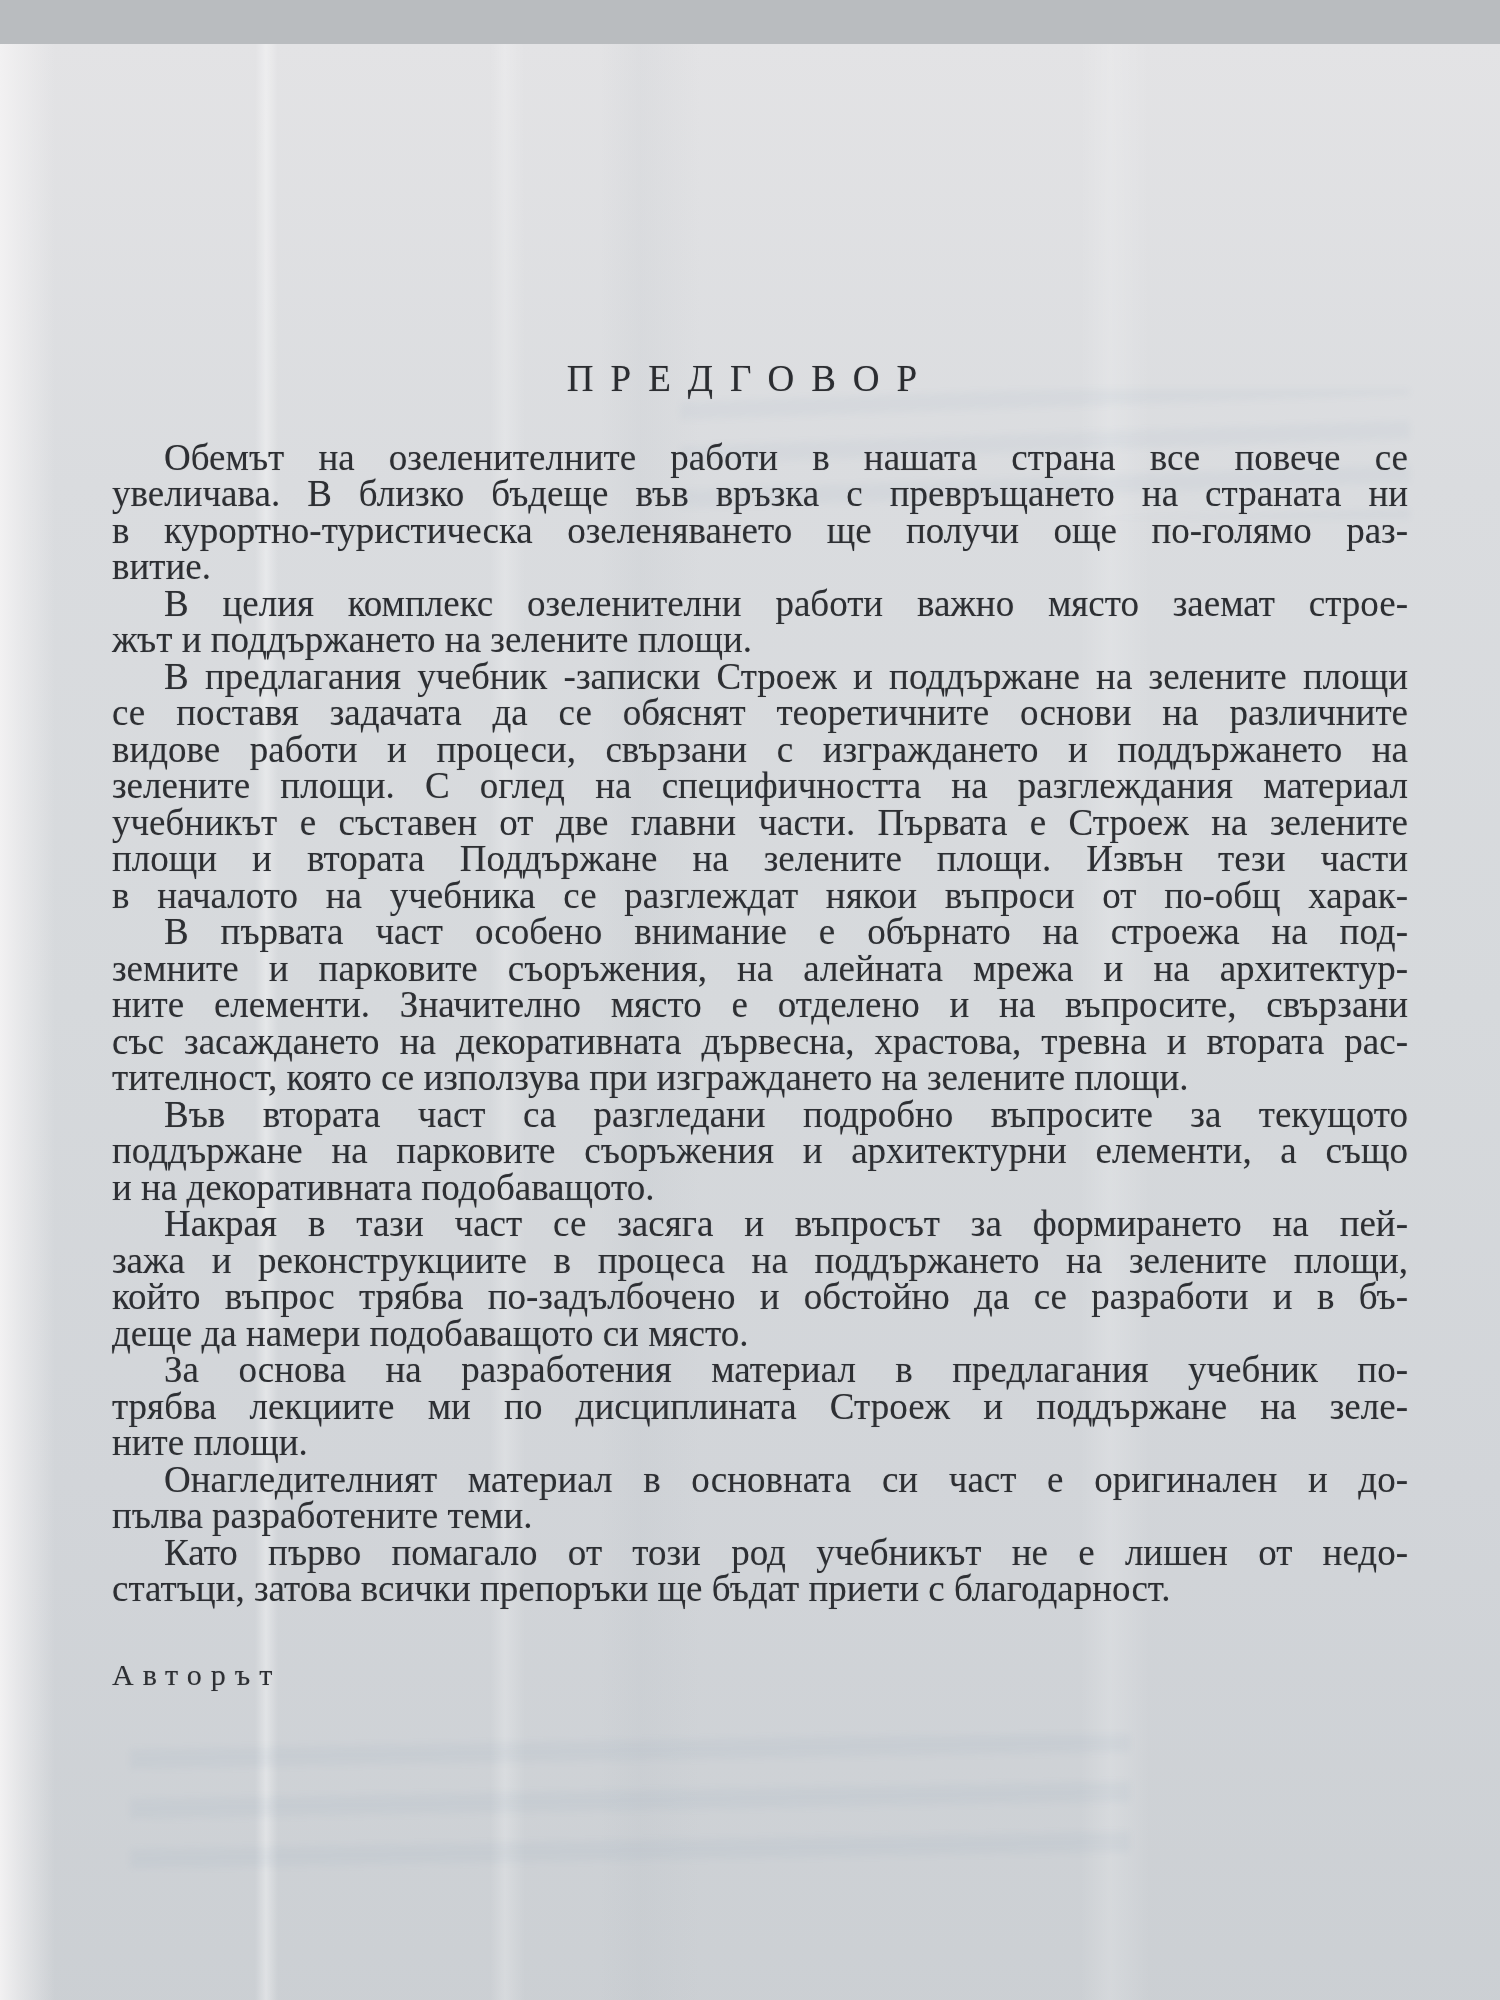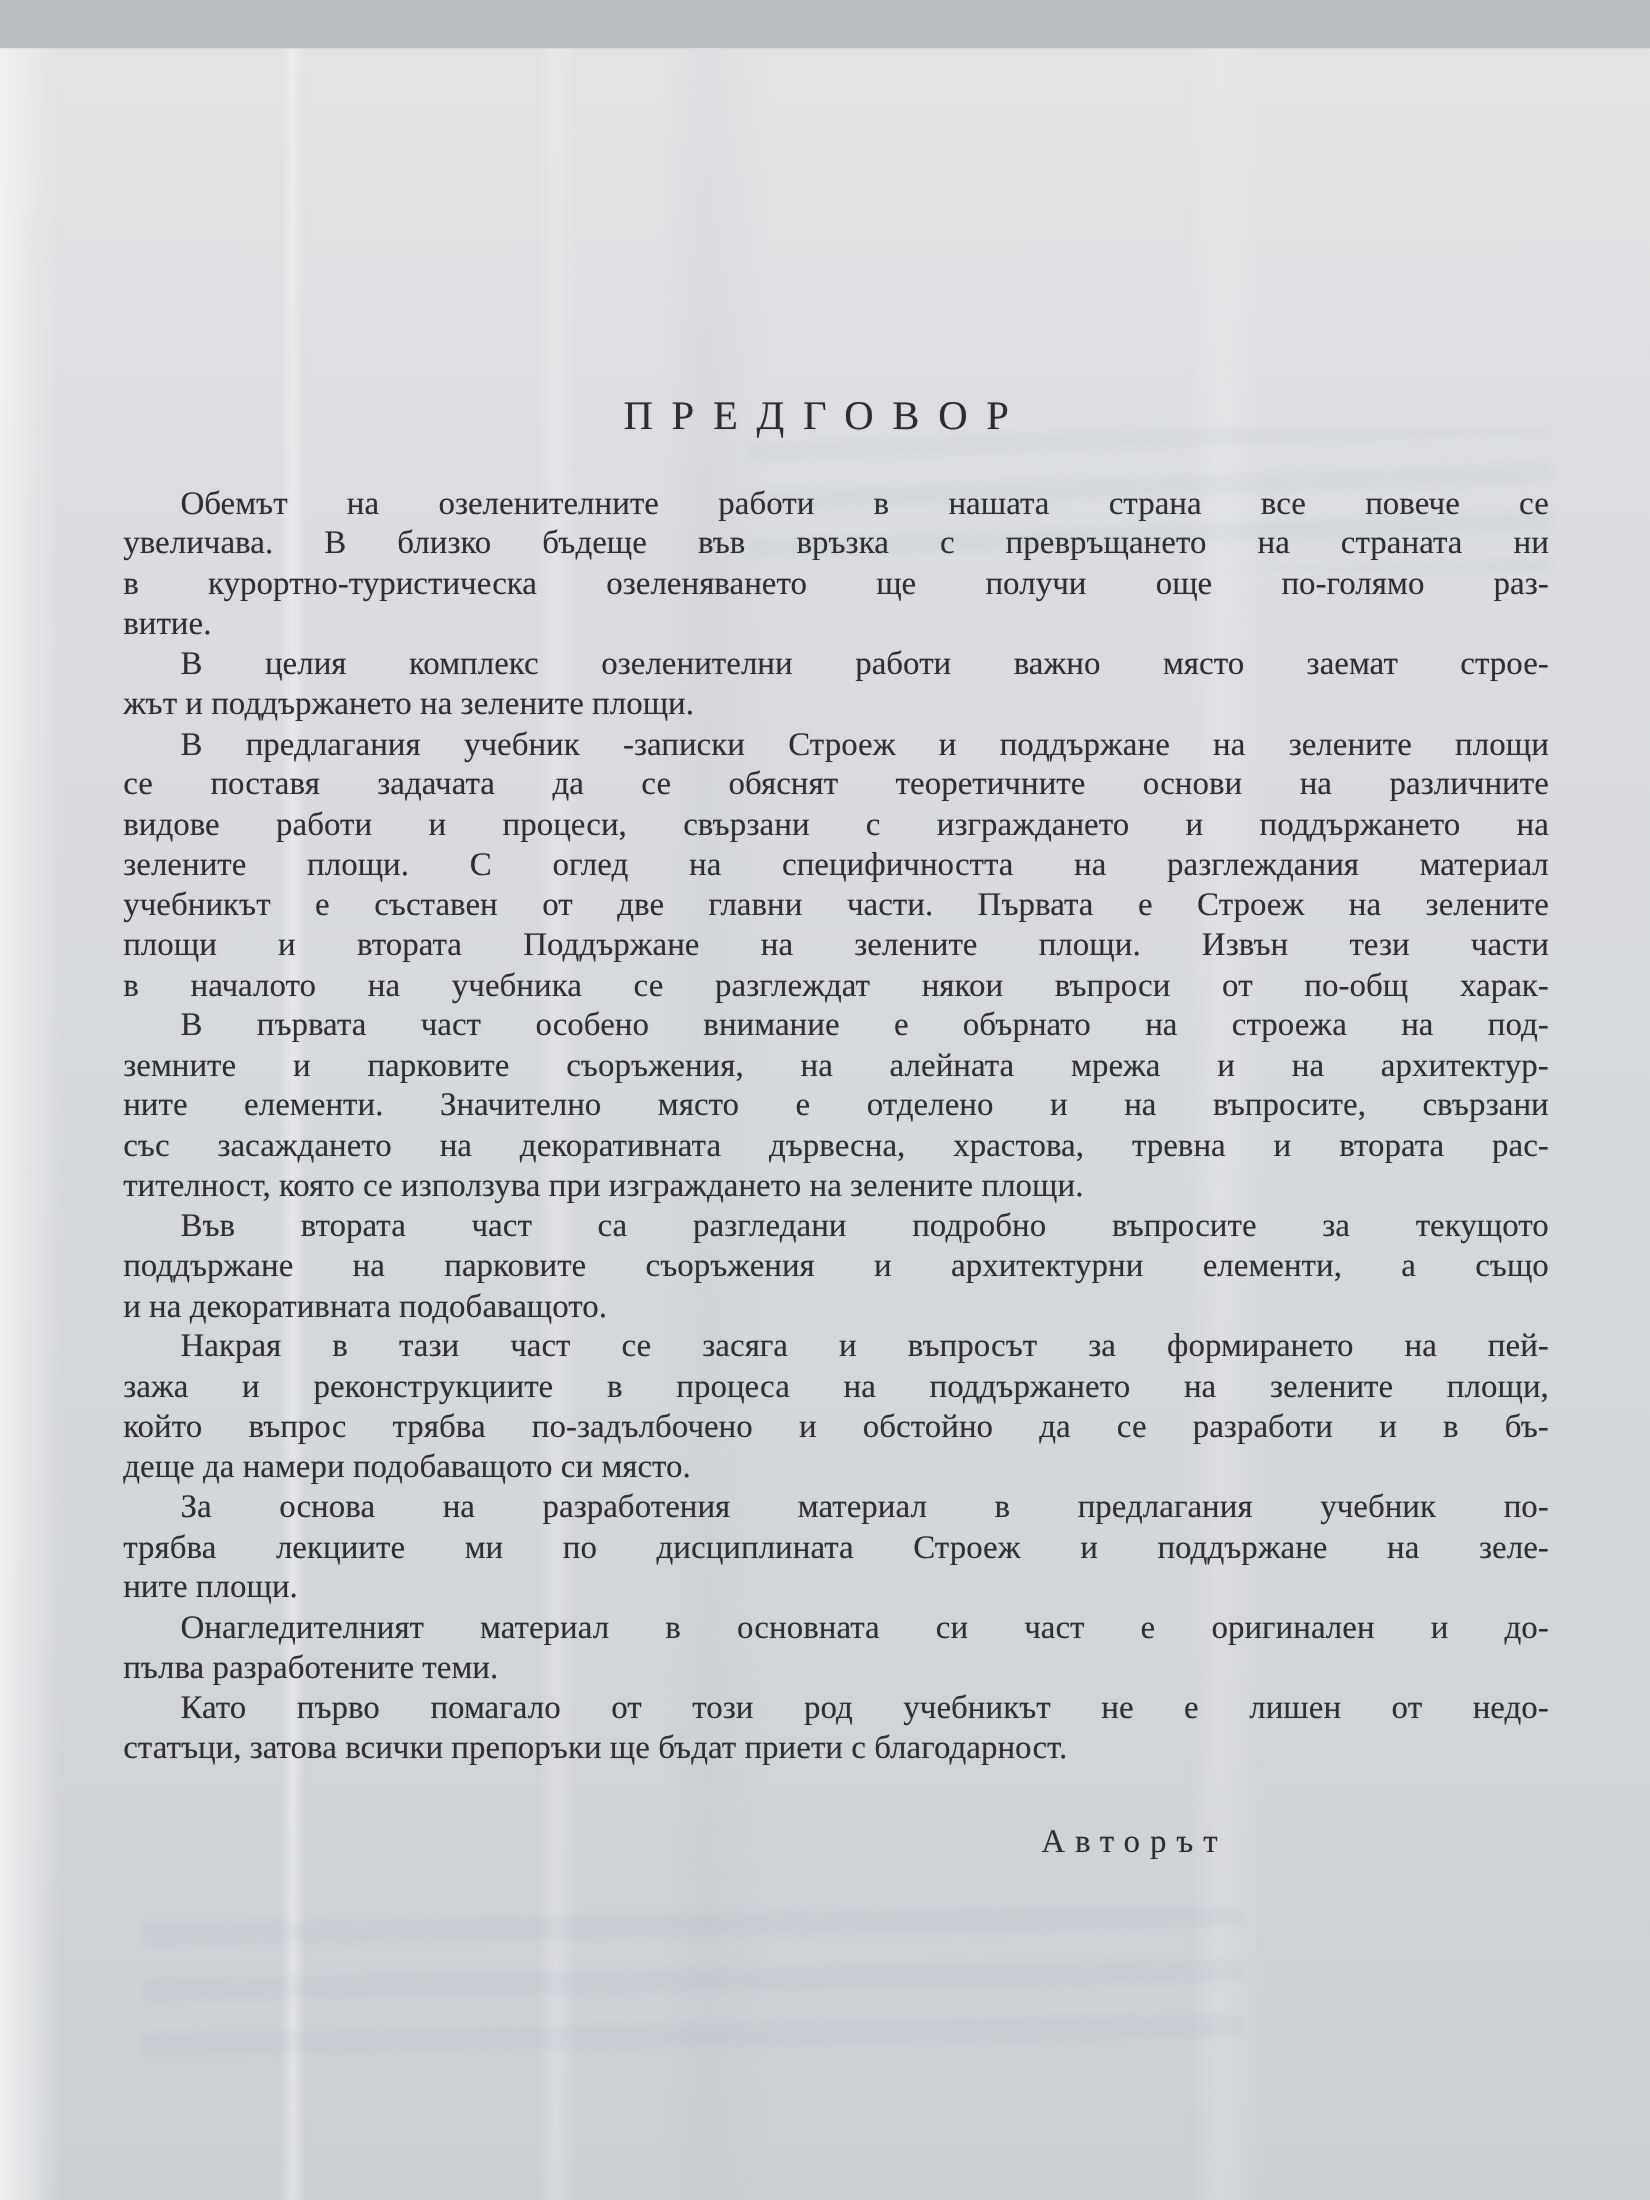--- a/index.html
+++ b/index.html
@@ -71,37 +71,36 @@
     line-height: 1.1;
     letter-spacing: 17px;
     text-align: center;
     text-indent: 17px; 
     transform: translateX(-18px);
     color: #2b2d31;
     text-shadow: 0 0 1px rgba(40,42,46,0.35);
   }
   .body-text {
     margin-top: 40px;
-    font-size: 30px;
+    font-size: 37px;
     line-height: 36.5px;
     text-shadow: 0 0 1px rgba(40,42,46,0.3);
   }
   .paragraph { margin: 0; }
   .line {
     text-align: justify;
     text-align-last: justify;
     white-space: normal;
   }
   .line.first { text-indent: 52px; }
   .line.plast { text-align-last: left; }
   .signature {
     margin-top: 50px;
     font-size: 30px;
     letter-spacing: 9px;
-    text-align: right;
     padding-right: 292px;
     text-shadow: 0 0 1px rgba(40,42,46,0.3);
   }
 </style>
 </head>
 <body>
 
 <div class="photo">
   <div class="streaks"></div>
   <div class="ghost ghost-top"></div>

